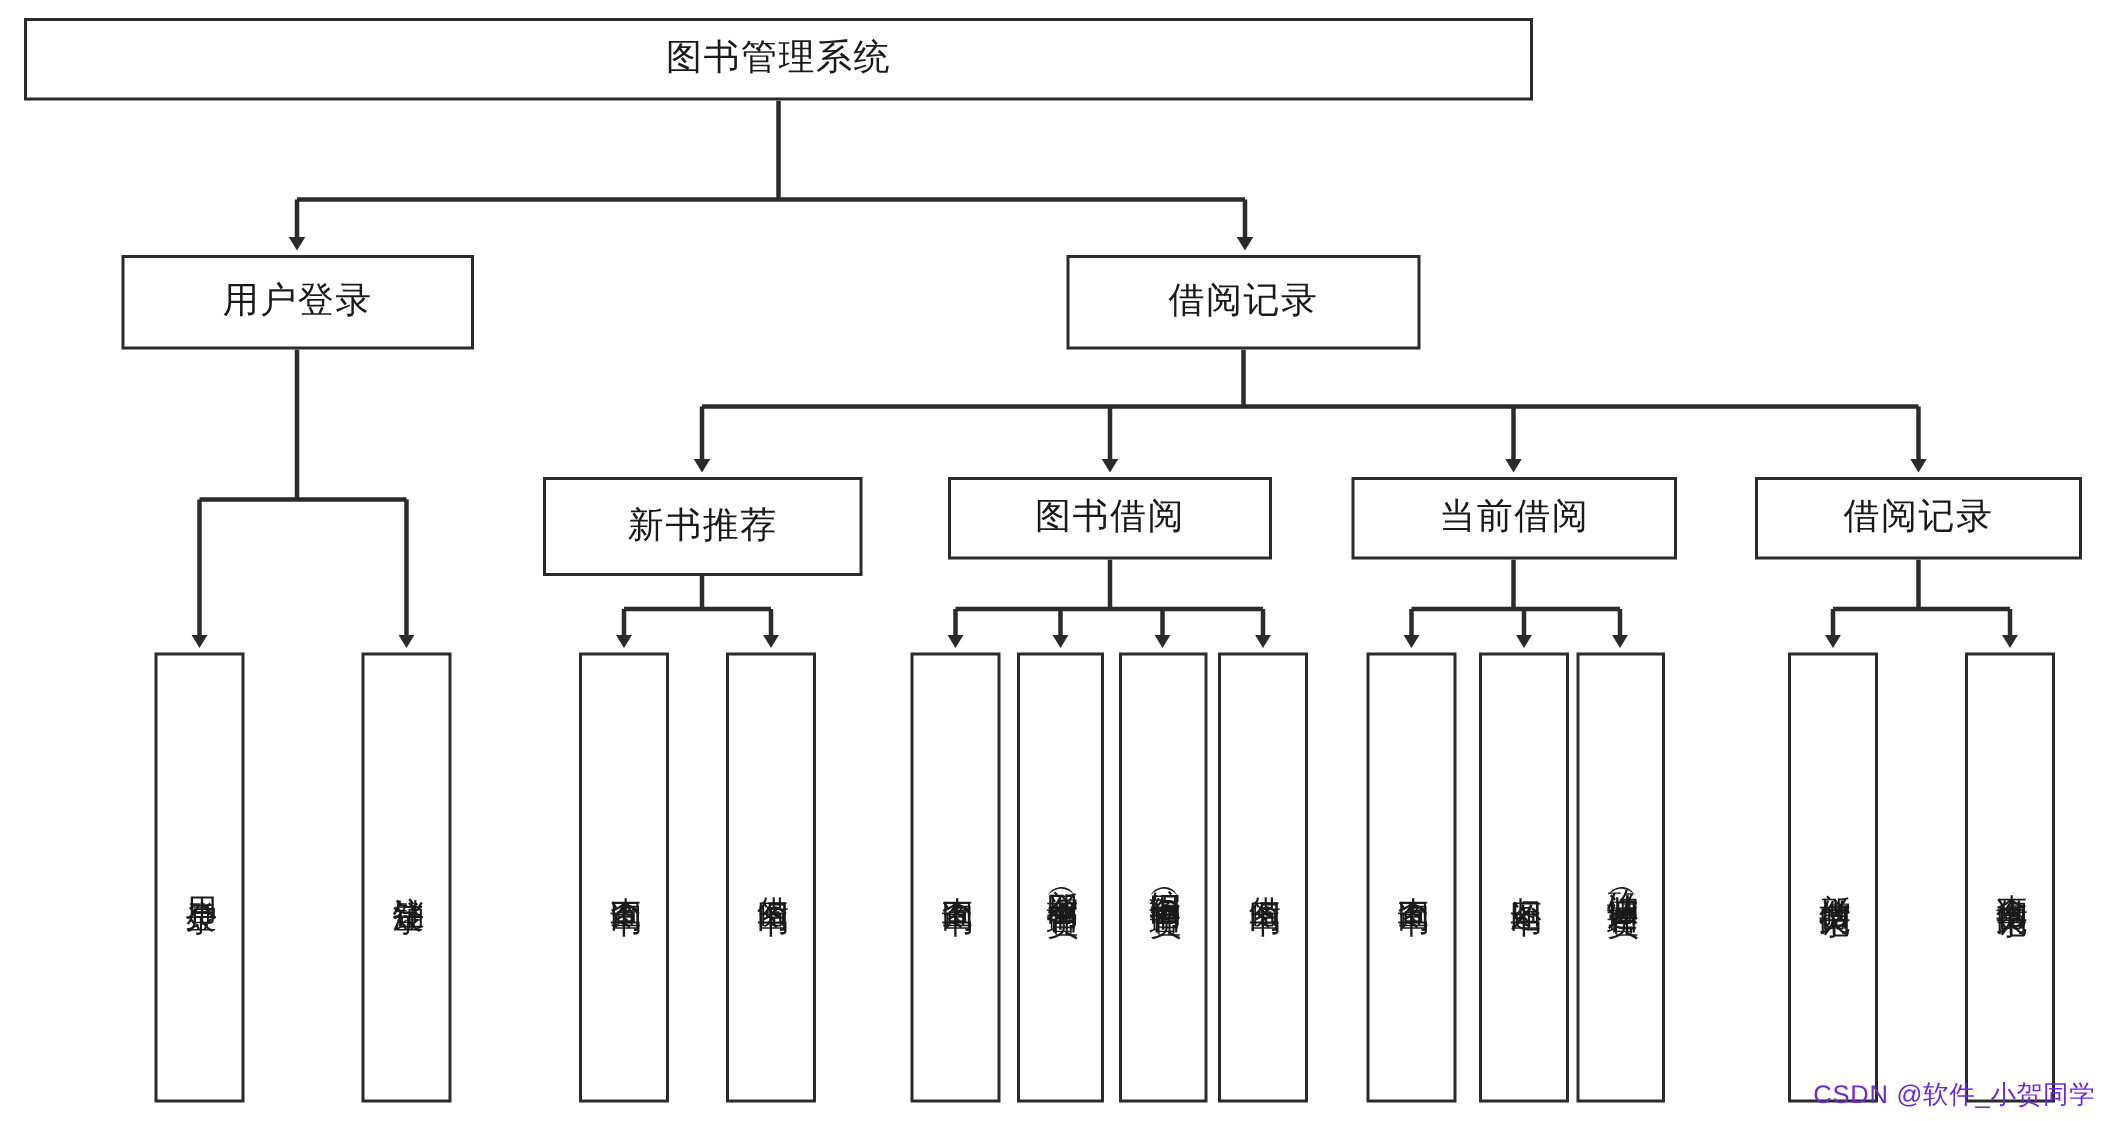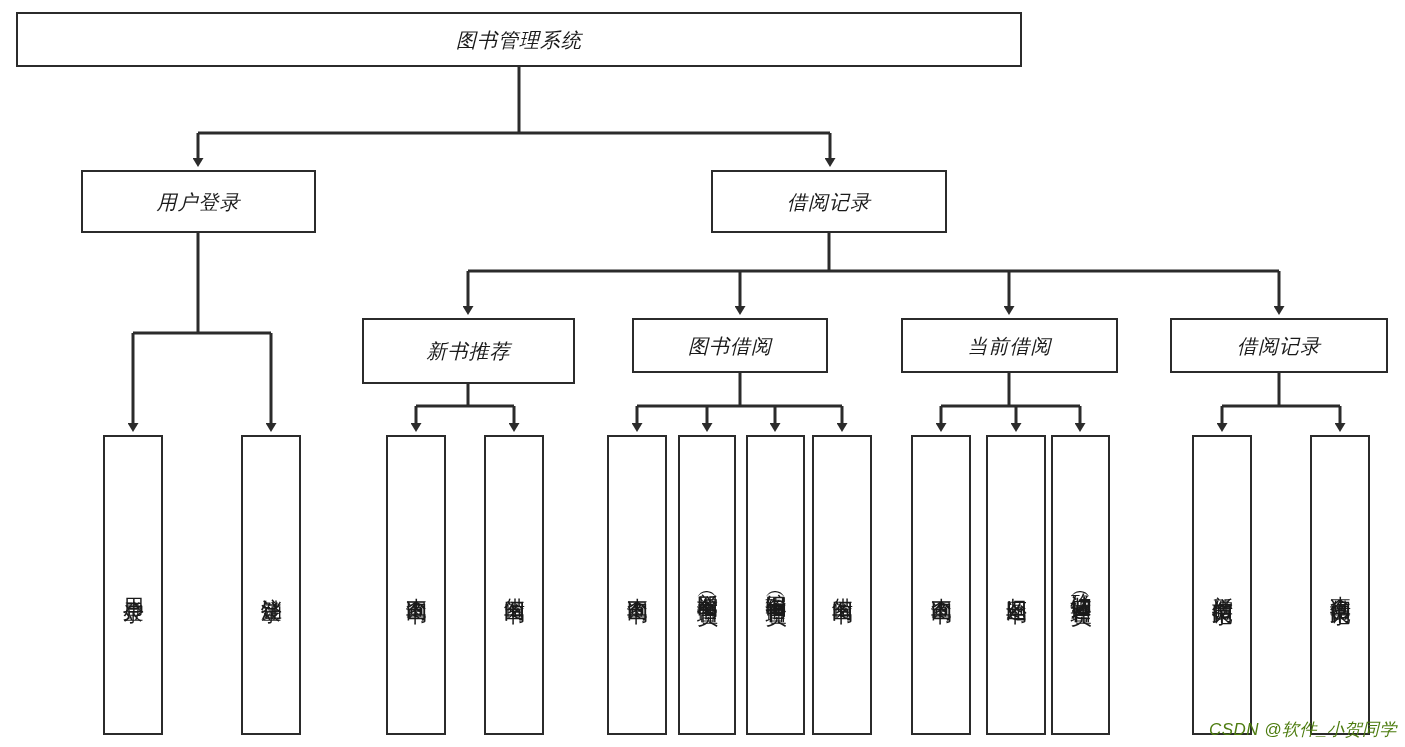--- a/index.html
+++ b/index.html
@@ -28,24 +28,23 @@
     position: absolute;
     box-sizing: border-box;
     border: 2px solid #2b2b2b;
     background: #ffffff;
     display: flex;
     align-items: center;
     justify-content: center;
     color: #1a1a1a;
   }
   .node-h {
-    font-size: 20px;
+    font-size: 24px;
     letter-spacing: 1px;
     line-height: 1.2;
-    font-style: italic;
   }
   .node-v {
     font-size: 21px;
     letter-spacing: 2px;
     line-height: 1.18;
   }
   .node-v .vtext {
     writing-mode: vertical-rl;
     text-orientation: upright;
     white-space: nowrap;
@@ -54,25 +53,24 @@
   }
   .node-h .htext {
     display: block;
     white-space: nowrap;
   }
   #watermark {
     position: absolute;
     right: 8px;
     bottom: 6px;
     font-size: 17px;
-    color: #4d7c0f;
+    color: #6d28d9;
     letter-spacing: 0.5px;
     white-space: nowrap;
     pointer-events: none;
-    font-style: italic;
   }
 </style>
 </head>
 <body>
 
 <div id="canvas">
 
   <svg id="edges" viewBox="0 0 1405 747" xmlns="http://www.w3.org/2000/svg">
     <defs>
       <marker id="arrow" markerWidth="9" markerHeight="11" refX="1" refY="5.5" orient="auto" markerUnits="userSpaceOnUse">
@@ -132,21 +130,21 @@
   </div>
 
   <div class="node node-h" style="left:711px; top:170px; width:236px; height:63px;">
     <span class="htext">借阅记录</span>
   </div>
 
   <div class="node node-h" style="left:362px; top:318px; width:213px; height:66px;">
     <span class="htext">新书推荐</span>
   </div>
 
-  <div class="node node-h" style="left:632px; top:318px; width:196px; height:55px;">
+  <div class="node node-h" style="left:632px; top:318px; width:216px; height:55px;">
     <span class="htext">图书借阅</span>
   </div>
 
   <div class="node node-h" style="left:901px; top:318px; width:217px; height:55px;">
     <span class="htext">当前借阅</span>
   </div>
 
   <div class="node node-h" style="left:1170px; top:318px; width:218px; height:55px;">
     <span class="htext">借阅记录</span>
   </div>

